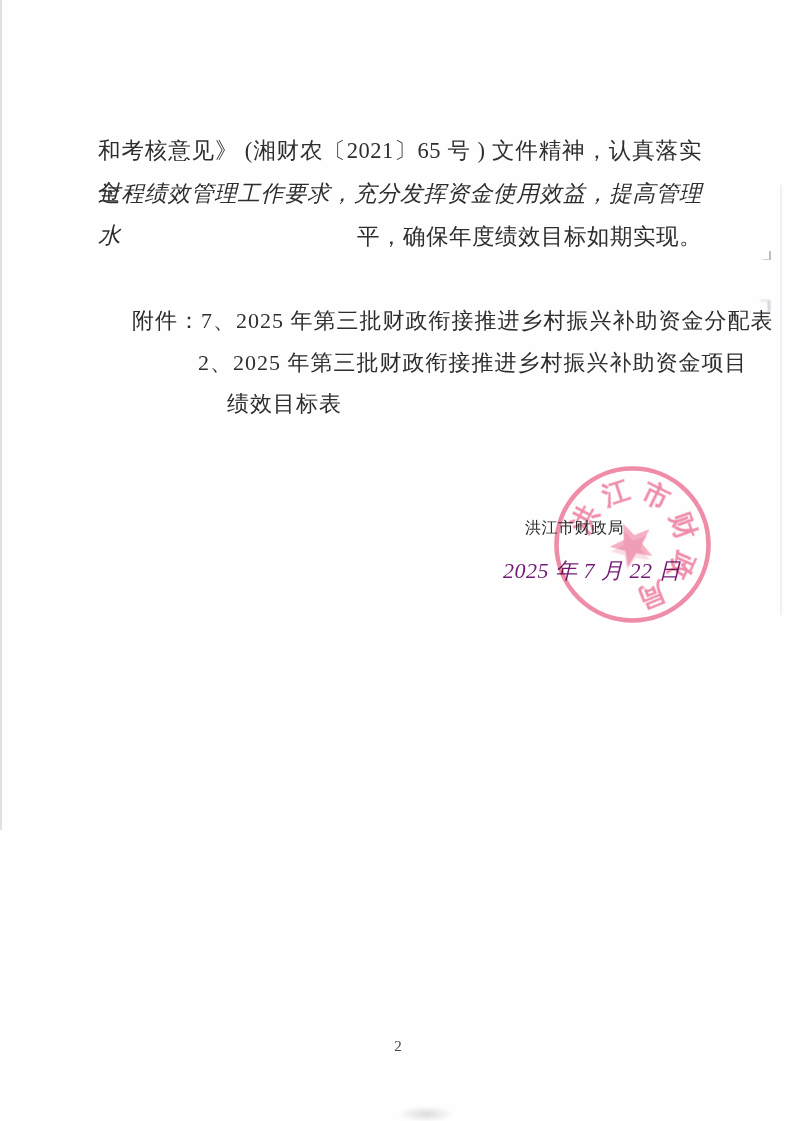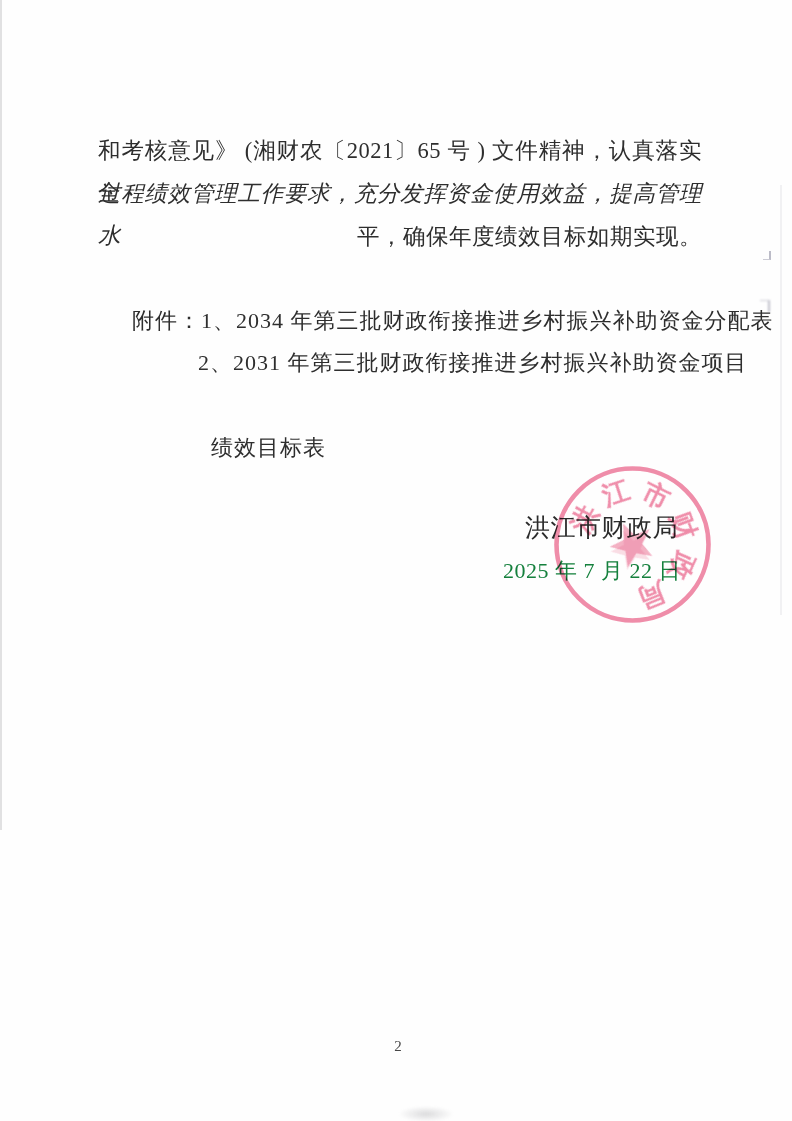--- a/index.html
+++ b/index.html
@@ -46,42 +46,43 @@
   .att-line {
     position: absolute;
     font-size: 22px;
     line-height: 42px;
     letter-spacing: 1px;
     white-space: nowrap;
     color: #2e2e2e;
   }
   .att-1 { left: 132px; top: 300px; }
   .att-2 { left: 198px; top: 342px; }
-  .att-3 { left: 211px; top: 383px; margin-top: 44px; }
+  .att-3 { left: 227px; top: 383px; }
 
   
   .sig-issuer {
     position: absolute;
     left: 525px;
     top: 514px;
-    font-size: 25px;
+    font-size: 16px;
     line-height: 28px;
     letter-spacing: 0.5px;
     white-space: nowrap;
     color: #2b2b2b;
   }
   .sig-date {
     position: absolute;
     left: 503px;
     top: 557px;
     font-size: 22px;
     line-height: 28px;
     letter-spacing: 0.5px;
     white-space: nowrap;
-    color: #15803d;
+    color: #701a75;
+    font-style: italic;
   }
 
   
   .seal {
     position: absolute;
     left: 547px;
     top: 459px;
     width: 171px;
     height: 171px;
     mix-blend-mode: multiply;
@@ -149,22 +150,22 @@
 
 <div class="page">
 
   <div>
     <div class="body-line justified line-1">和考核意见》 (湘财农〔2021〕65 号 ) 文件精神，认真落实全</div>
     <div class="body-line justified line-2">过程绩效管理工作要求，充分发挥资金使用效益，提高管理水</div>
     <div class="body-line line-3">平，确保年度绩效目标如期实现。</div>
   </div>
 
   <div>
-    <div class="att-line att-1">附件：1、2034 年第三批财政衔接推进乡村振兴补助资金分配表</div>
-    <div class="att-line att-2">2、2031 年第三批财政衔接推进乡村振兴补助资金项目</div>
+    <div class="att-line att-1">附件：7、2025 年第三批财政衔接推进乡村振兴补助资金分配表</div>
+    <div class="att-line att-2">2、2025 年第三批财政衔接推进乡村振兴补助资金项目</div>
     <div class="att-line att-3">绩效目标表</div>
   </div>
 
   <div class="sig-issuer">洪江市财政局</div>
   <div class="sig-date">2025 年 7 月 22 日</div>
 
   <svg class="seal" id="seal-svg" viewBox="0 0 171 171" xmlns="http://www.w3.org/2000/svg">
     <defs>
       <filter id="inkblur" x="-20%" y="-20%" width="140%" height="140%">
         <feGaussianBlur stdDeviation="0.7"></feGaussianBlur>

